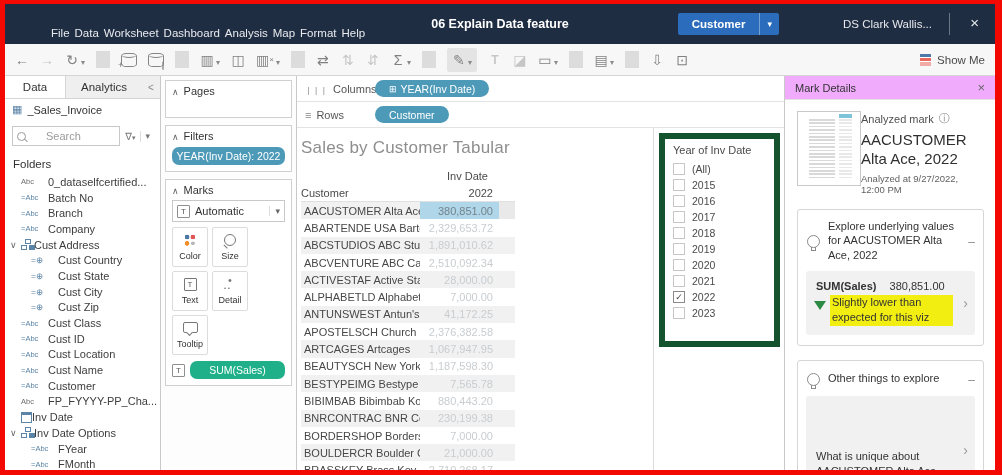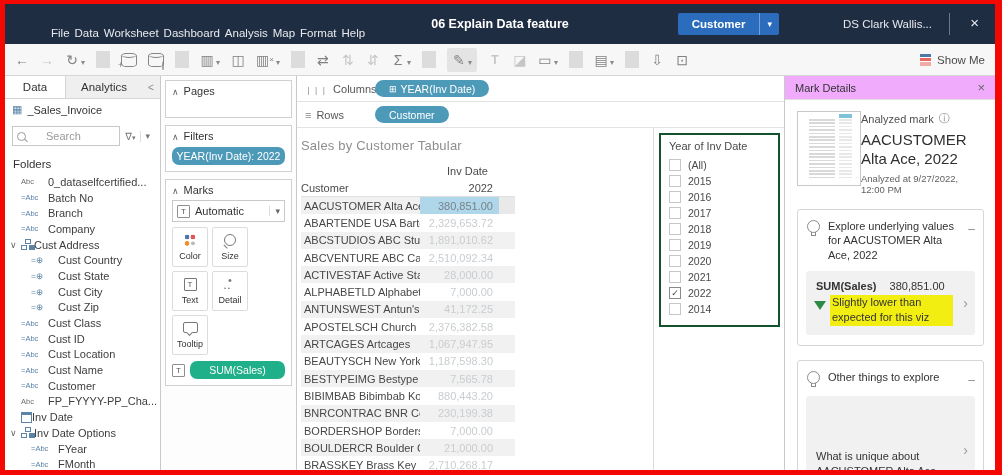--- a/index.html
+++ b/index.html
@@ -120,35 +120,35 @@
   
   .sheet-panel{flex:1;display:flex;flex-direction:column;min-width:0;min-height:0;}
   .shelf{height:25px;border-bottom:1px solid #e3e3e3;display:flex;align-items:center;padding-left:8px;flex:0 0 auto;background:#fff;}
   .shelf-label{display:flex;align-items:center;gap:5px;width:70px;font-size:11px;color:#555;}
   .columns-shelf-icon::before{content:"❘❘❘";font-size:8px;letter-spacing:1px;color:#888;}
   .rows-shelf-icon::before{content:"≡";font-size:11px;color:#888;}
   .shelf-pill{background:#4d9ab8;height:17px;padding:0 14px;border-radius:9px;}
   .pill-prefix{font-size:9px;margin-right:4px;}
   .view-wrap{flex:1;display:flex;min-height:0;}
   .viz{width:356px;flex:0 0 auto;padding:6px 0 0 4px;box-sizing:border-box;overflow:hidden;}
-  .sheet-title{font-size:13px;color:#8e8e8e;font-weight:300;margin:4px 0 12px 0;letter-spacing:.2px;}
+  .sheet-title{font-size:17px;color:#8e8e8e;font-weight:300;margin:4px 0 12px 0;letter-spacing:.2px;}
   .pane{width:214px;}
   .grp-header{font-size:11px;color:#4a4a4a;width:95px;margin-left:119px;text-align:center;height:15px;}
   .hdr-row{display:flex;font-size:11px;color:#4a4a4a;height:16px;align-items:center;}
   .hdr-row .hc-name{width:119px;}
   .hdr-row .hc-val{width:95px;text-align:right;padding-right:22px;box-sizing:border-box;}
   .rows{border-top:1px solid #e0e0e0;}
   .trow{display:flex;height:17.3px;align-items:center;font-size:11px;}
   .rows .trow:nth-child(odd){background:#f1f1f1;}
   .c-name{width:119px;color:#474747;padding-left:3px;box-sizing:border-box;white-space:nowrap;overflow:hidden;}
   .c-val{width:95px;text-align:right;padding-right:22px;box-sizing:border-box;color:#c9cdd0;height:100%;display:flex;align-items:center;justify-content:flex-end;}
   .c-val.sel{background:linear-gradient(to right,#b0d7e9 0 79px,#e9e9e9 79px 100%);color:#75838c;}
   .view-div{width:1px;background:#dcdcdc;flex:0 0 auto;}
   .filter-zone{flex:1;padding:5px 4px 0 5px;min-width:0;}
-  .filter-card{border:2px solid #14532d;background:#fff;padding:5px 6px 8px 8px;}
+  .filter-card{border:6px solid #14532d;background:#fff;padding:5px 6px 20px 8px;}
   .filter-title{font-size:11px;color:#4a4a4a;margin-bottom:5px;}
   .cb-row{display:flex;align-items:center;gap:7px;height:16px;font-size:10.5px;color:#4a4a4a;}
   .cb{width:10px;height:10px;border:1px solid #c7c7c7;background:#fff;flex:0 0 auto;display:inline-flex;align-items:center;justify-content:center;}
   .cb.on{border-color:#8a8a8a;}
   .cb.on::before{content:"✓";font-size:9px;color:#444;}
 
   
   .mark-panel{width:210px;flex:0 0 auto;border-left:1px solid #c9c9c9;display:flex;flex-direction:column;background:#fff;min-height:0;}
   .mp-header{height:23px;background:#f0abfc;border-bottom:1px solid #e0e0e0;display:flex;align-items:center;padding:0 10px;font-size:11px;color:#333;flex:0 0 auto;}
   .mp-close{margin-left:auto;color:#666;font-size:13px;}
@@ -157,21 +157,21 @@
   .thumb{width:62px;height:73px;border:1px solid #c9c9c9;position:relative;flex:0 0 auto;background:#fff;}
   .thumb-lines{position:absolute;left:11px;top:7px;width:26px;bottom:6px;background:repeating-linear-gradient(to bottom,#d9d9d9 0 1.5px,transparent 1.5px 3.4px);}
   .thumb-vals{position:absolute;left:41px;top:7px;width:13px;bottom:6px;background:repeating-linear-gradient(to bottom,#e8e8e8 0 1.5px,transparent 1.5px 3.4px);}
   .thumb-cell{position:absolute;left:41px;top:2px;width:13px;height:4px;background:#7fc3d8;}
   .mark-info{min-width:0;}
   .am-label{font-size:11px;color:#4f4f4f;display:flex;align-items:center;gap:5px;}
   .info-icon::before{content:"ⓘ";color:#8a8a8a;font-size:11px;}
   .mark-title{font-size:15px;color:#303030;line-height:1.25;margin:5px 0 4px 0;}
   .analyzed-at{font-size:9.5px;color:#5f5f5f;}
   .mp-card{border:1px solid #d6d6d6;border-radius:3px;margin-top:14px;}
-  .mp-card-head{display:flex;gap:8px;padding:9px 8px 8px 9px;align-items:flex-start;}
+  .mp-card-head{display:flex;gap:8px;padding:9px 8px 8px 9px;align-items:center;}
   .bulb-icon{width:11px;height:11px;border:1px solid #8a8a8a;border-radius:50%;position:relative;flex:0 0 auto;margin-top:1px;}
   .bulb-icon::after{content:"";position:absolute;left:3px;bottom:-4px;width:3px;height:3px;border-left:1px solid #8a8a8a;border-right:1px solid #8a8a8a;border-bottom:1px solid #8a8a8a;}
   .mp-card-title{font-size:11px;color:#333;line-height:1.35;flex:1;}
   .minus-icon::before{content:"–";color:#8a8a8a;font-size:12px;}
   .mp-inner{background:#f1f1f1;border-radius:3px;margin:0 8px 10px 8px;padding:9px 22px 9px 10px;position:relative;}
   .sum-line{font-size:11px;color:#333;}
   .sum-line .sl-label{font-weight:bold;margin-right:10px;}
   .insight-row{display:flex;margin-top:3px;}
   .tri-down-icon{width:0;height:0;border-left:6px solid transparent;border-right:6px solid transparent;border-top:9px solid #2d8a44;margin:6px 4px 0 -2px;flex:0 0 auto;}
   .insight-text{font-size:11px;color:#333;line-height:1.4;background:#f3ee12;padding:0 2px;}
@@ -705,21 +705,21 @@
                   <span>2021</span>
                 </div>
 
                 <div class="cb-row">
                   <span class="cb on"></span>
                   <span>2022</span>
                 </div>
 
                 <div class="cb-row">
                   <span class="cb"></span>
-                  <span>2014</span>
+                  <span>2023</span>
                 </div>
               </div>
           </div>
         </div>
       </div>
     </div>
 
     <div class="mark-panel">
       <div class="mp-header">
         <span>Mark Details</span>

